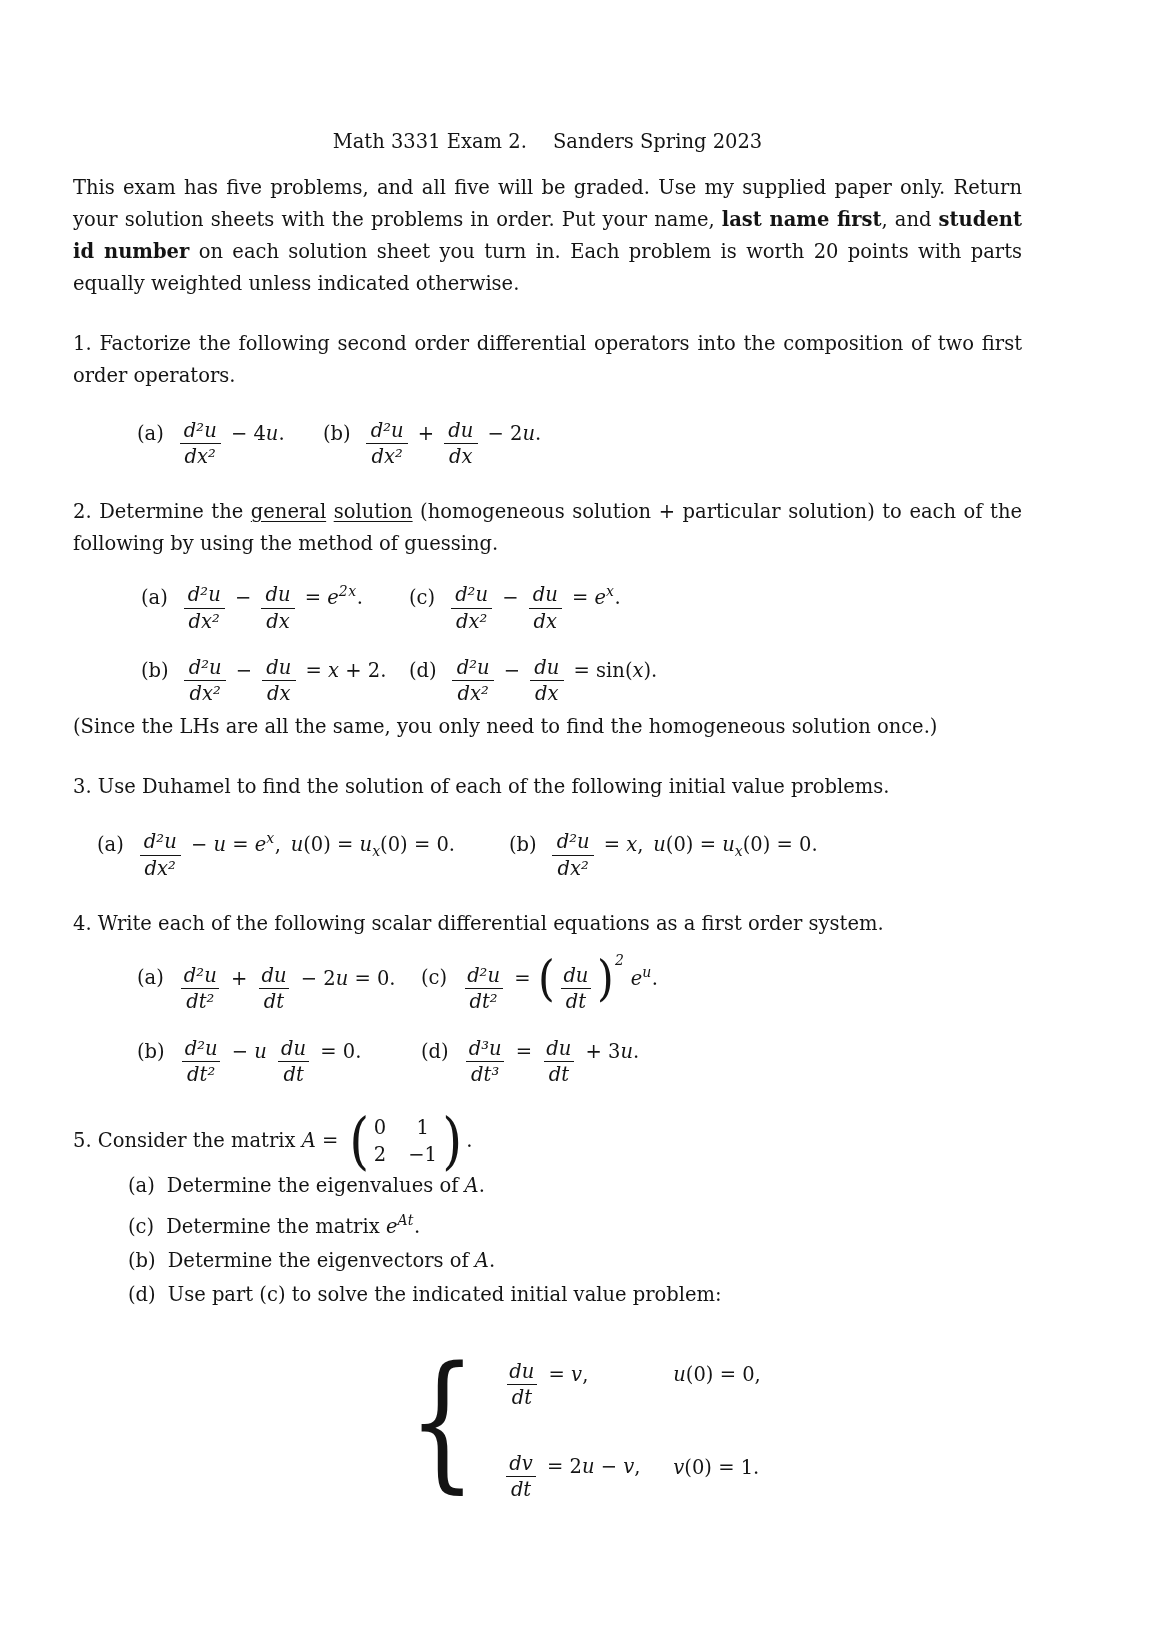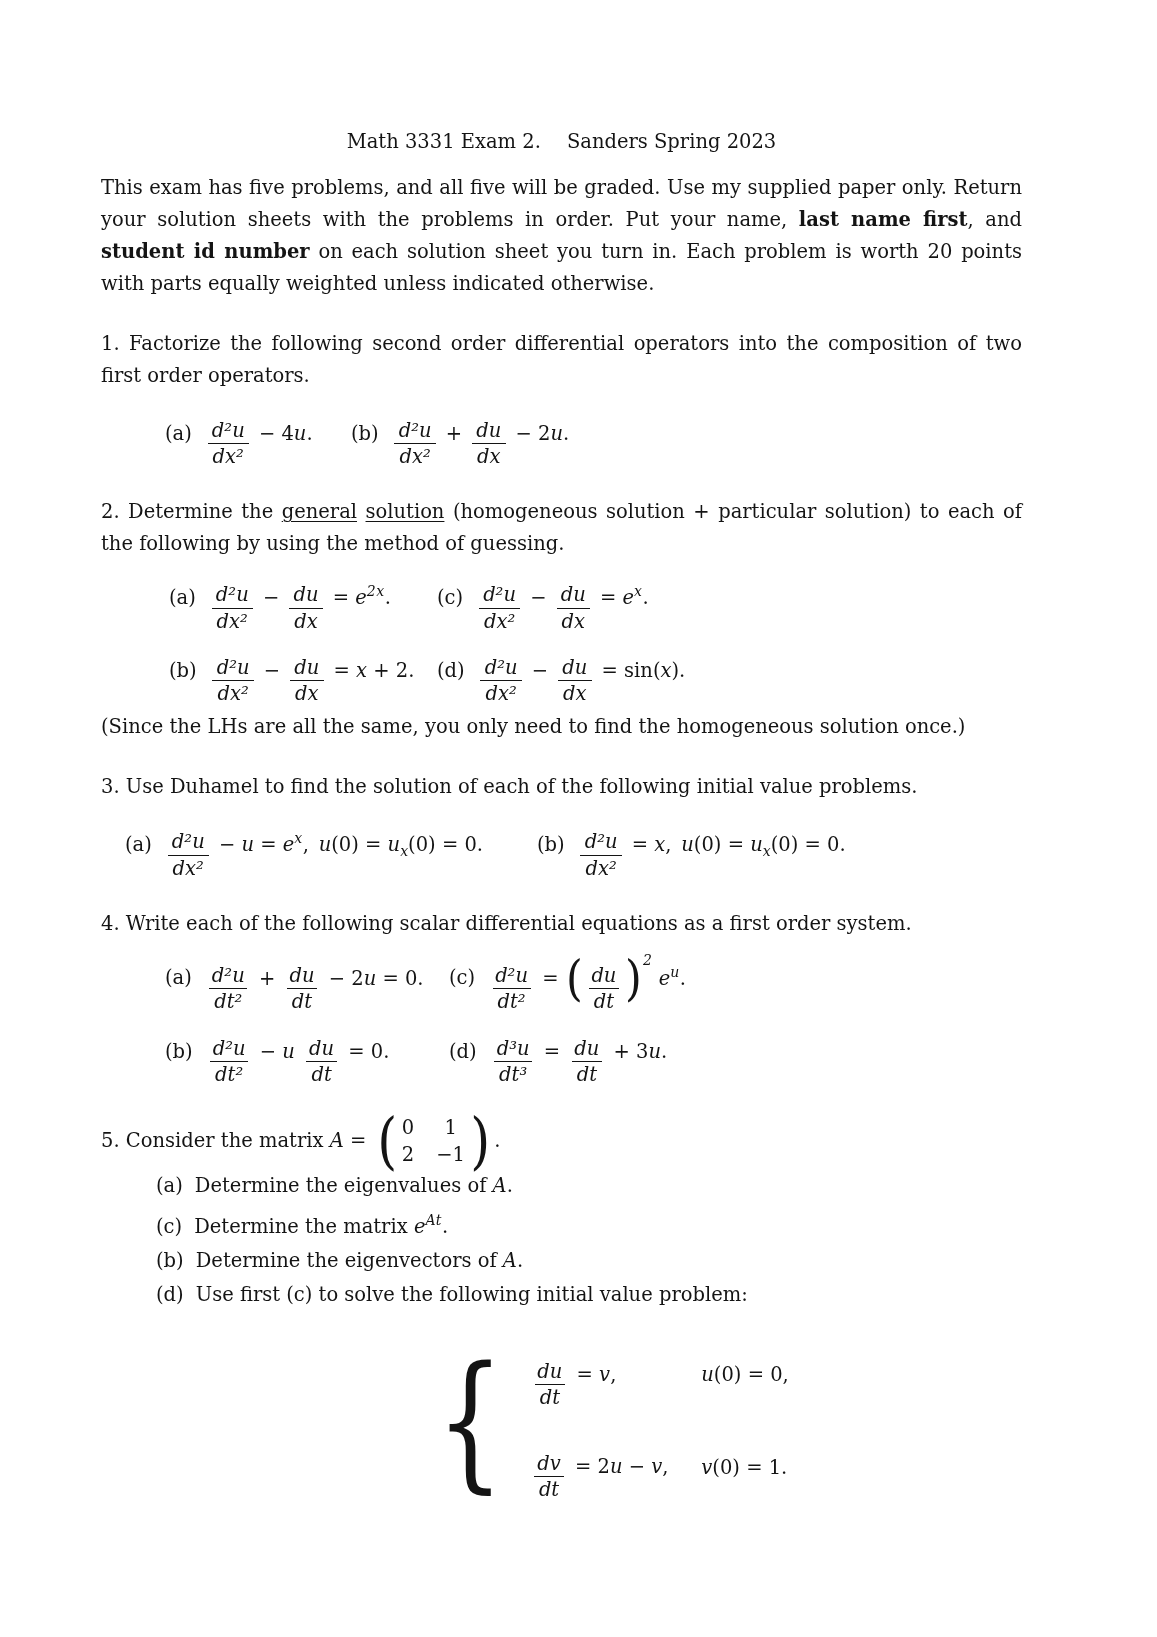--- a/index.html
+++ b/index.html
@@ -1,21 +1,21 @@
 <!DOCTYPE html>
 <html><head>
 <meta charset="utf-8">
 <style>
   html,body{margin:0;padding:0;background:#ffffff;}
   body{
     width:1157px;height:1637px;position:relative;overflow:hidden;
     font-family:"DejaVu Serif","Liberation Serif",serif;
     font-size:19.5px;color:#141414;
   }
-  .page{box-sizing:border-box;width:1157px;padding:126px 135px 0 101px;}
+  .page{box-sizing:border-box;width:1157px;padding:126px 135px 0 73px;}
 
   .title-row{text-align:center;line-height:32px;margin-bottom:14px;white-space:nowrap;}
   .title-right{margin-left:26px;}
 
   .para{margin:0;text-align:justify;line-height:32px;}
 
   .problem{margin-top:28px;}
   .note{margin-top:6px;}
 
   
@@ -184,21 +184,21 @@
             <span class="mc">0</span>
             <span class="mc">1</span>
             <span class="mc">2</span>
             <span class="mc">−1</span>
           </span>
           <span class="mp">)</span>
         </span><span class="rm">.</span></p>
     <div class="p5item eq"><span class="lab">(a)</span><span class="rm">Determine the eigenvalues of </span><span class="it">A</span><span class="rm">.</span></div>
     <div class="p5item eq"><span class="lab">(c)</span><span class="rm">Determine the matrix </span><span class="it">e</span><sup class="msup">At</sup><span class="rm">.</span></div>
     <div class="p5item eq"><span class="lab">(b)</span><span class="rm">Determine the eigenvectors of </span><span class="it">A</span><span class="rm">.</span></div>
-    <div class="p5item eq"><span class="lab">(d)</span><span class="rm">Use first (c) to solve the following initial value problem:</span></div>
+    <div class="p5item eq"><span class="lab">(d)</span><span class="rm">Use part (c) to solve the indicated initial value problem:</span></div>
 
     <div class="cases">
       <span class="brace">{</span>
       <div class="clines">
         <span class="eq"><span class="frac">
               <span class="fn">du</span>
               <span class="fd">dt</span>
             </span><span class="rm"> = </span><span class="it">v</span><span class="rm">,</span></span>
         <span class="eq"><span class="it">u</span><span class="rm">(0) = 0,</span></span>
         <span class="eq"><span class="frac">

